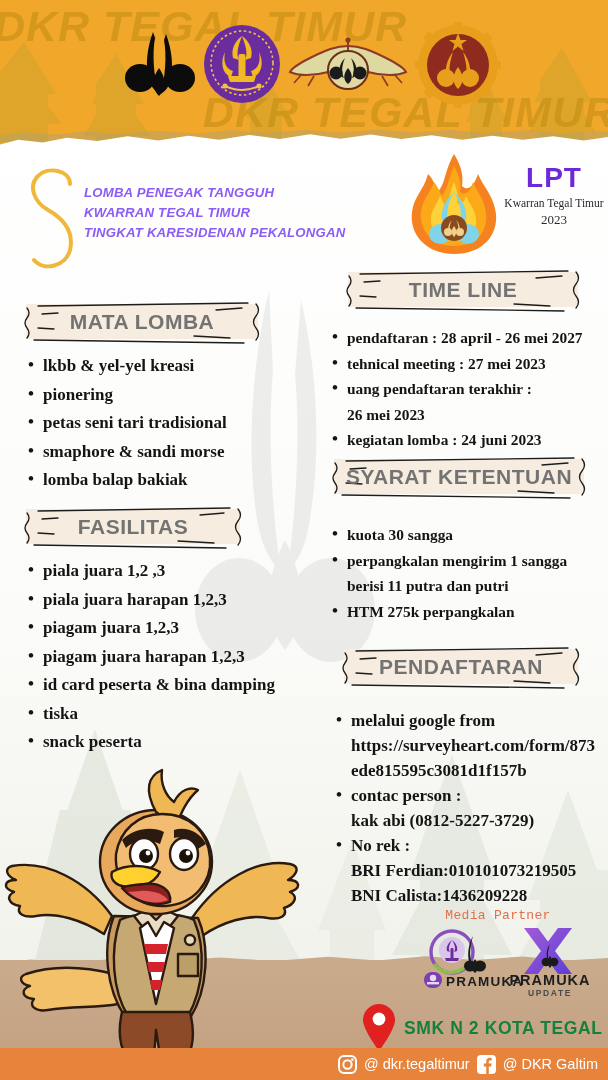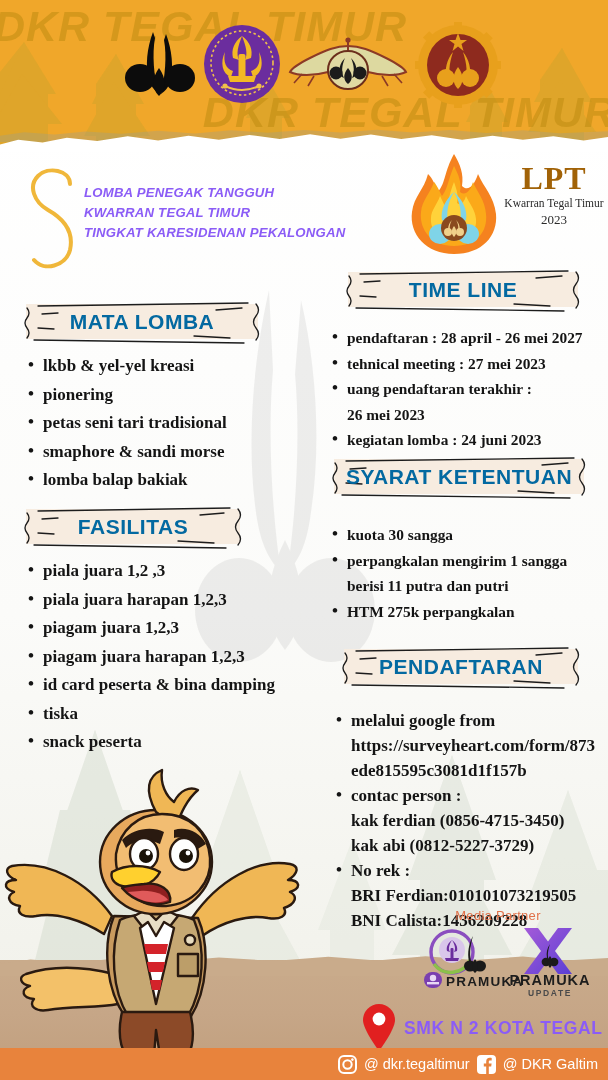--- a/index.html
+++ b/index.html
@@ -88,41 +88,41 @@
     font-weight: 900; font-style: italic;
     font-size: 13.2px; line-height: 20px;
     color: #8b5cf6; letter-spacing: .2px;
   }
   .title-block div { white-space: nowrap; }
 
   
   .lpt { position: absolute; left: 398px; top: 152px; width: 206px; height: 108px; }
   .lpt-text { position: absolute; left: 106px; top: 8px; width: 100px; text-align: center; }
   .lpt-main {
-    font-family: Liberation Serif, serif;
-    font-weight: 900; font-size: 32px; line-height: 36px;
-    color: #a16207; letter-spacing: 1px;
+    font-family: Liberation Sans, sans-serif;
+    font-weight: 900; font-size: 28px; line-height: 36px;
+    color: #6d28d9; letter-spacing: 1px;
   }
   .lpt-sub { font-size: 11.5px; color: #2a2a2a; margin-top: 1px; white-space: nowrap; }
   .lpt-year { font-size: 13px; font-weight: 400; color: #2a2a2a; margin-top: 3px; }
 
   
   .banner {
     position: absolute;
     height: 44px;
   }
   .banner .paper {
     position: absolute; left: 8px; top: 4px; right: 8px; bottom: 5px;
     background: #f7ece0;
   }
   .banner .label {
     position: absolute; left: 0; top: 0; width: 100%; height: 100%;
     display: flex; align-items: center; justify-content: center;
     font-family: "Liberation Sans", sans-serif;
-    font-weight: 900; font-size: 21px; color: #0369a1;
+    font-weight: 900; font-size: 21px; color: #737373;
     letter-spacing: .5px; white-space: nowrap;
     z-index: 3;
   }
   .banner svg { position: absolute; left: 0; top: 0; z-index: 2; }
 
   
   ul.plist { list-style: none; position: absolute; }
   ul.plist li {
     position: relative;
     font-family: "Liberation Serif", serif;
@@ -141,36 +141,36 @@
   .list-right li { font-size: 15.4px; line-height: 25.5px; }
   .list-reg li { font-size: 17px; line-height: 25px; }
 
   
   .mascot { position: absolute; left: -6px; top: 768px; width: 316px; height: 312px; }
 
   
   .media-title {
     position: absolute; left: 398px; top: 908px; width: 200px;
     text-align: center;
-    font-family: Liberation Sans, sans-serif;
+    font-family: Liberation Mono, monospace;
     font-size: 13px; color: #e1714a; letter-spacing: .3px;
   }
   .mp-logos { position: absolute; left: 398px; top: 928px; width: 200px; height: 72px; }
   .mp-name {
     position: absolute;
     font-family: "Liberation Sans", sans-serif;
     font-weight: 700; color: #1d1d1d;
   }
 
   
   .pin { position: absolute; left: 362px; top: 1004px; width: 34px; height: 48px; }
   .venue {
     position: absolute; left: 404px; top: 1018px;
     font-family: "Liberation Sans", sans-serif;
-    font-weight: 900; font-size: 17.5px; color: #8b5cf6;
+    font-weight: 900; font-size: 17.5px; color: #15803d;
     letter-spacing: .6px; white-space: nowrap;
   }
   .footer-bar {
     position: absolute; left: 0; bottom: 0; width: 608px; height: 32px;
     background: #e8833c;
     display: flex; align-items: center; justify-content: flex-end;
     padding-right: 10px; gap: 7px;
   }
   .footer-bar .handle {
     font-family: "Liberation Sans", sans-serif;
@@ -475,21 +475,20 @@
         <path d="M240 4 q5 6 0 12 q-5 6 0 12 q5 6 0 12"></path>
       </g>
     </svg>
     <div class="label">PENDAFTARAN</div>
   </div>
   <ul class="plist list-reg" style="left:334px; top:708px; width:272px;">
     <li class="bullet">melalui google from</li>
     <li class="cont">https://surveyheart.com/form/873</li>
     <li class="cont">ede815595c3081d1f157b</li>
     <li class="bullet">contac person :</li>
-    <li class="cont">kak ferdian (0856-4715-3450)</li>
     <li class="cont">kak abi (0812-5227-3729)</li>
     <li class="bullet">No rek :</li>
     <li class="cont">BRI Ferdian:010101073219505</li>
     <li class="cont">BNI Calista:1436209228</li>
   </ul>
 
   <svg class="mascot" viewBox="0 0 316 312">
     <g stroke="#2a1a10" stroke-width="2.4" stroke-linejoin="round">
 
       <path d="M118 148 C92 112 52 92 18 98 C10 100 12 108 22 112 C10 112 8 120 20 124

